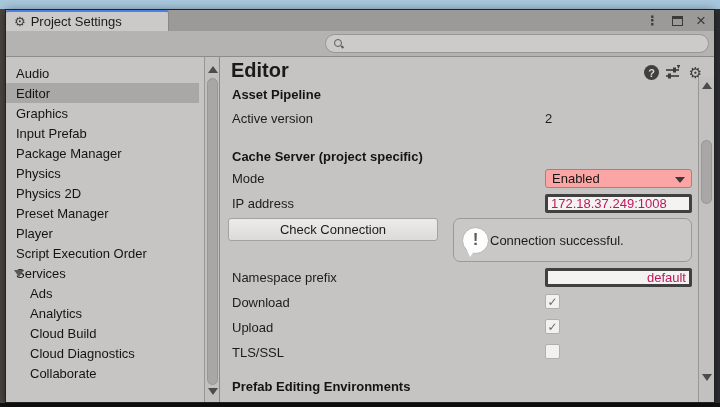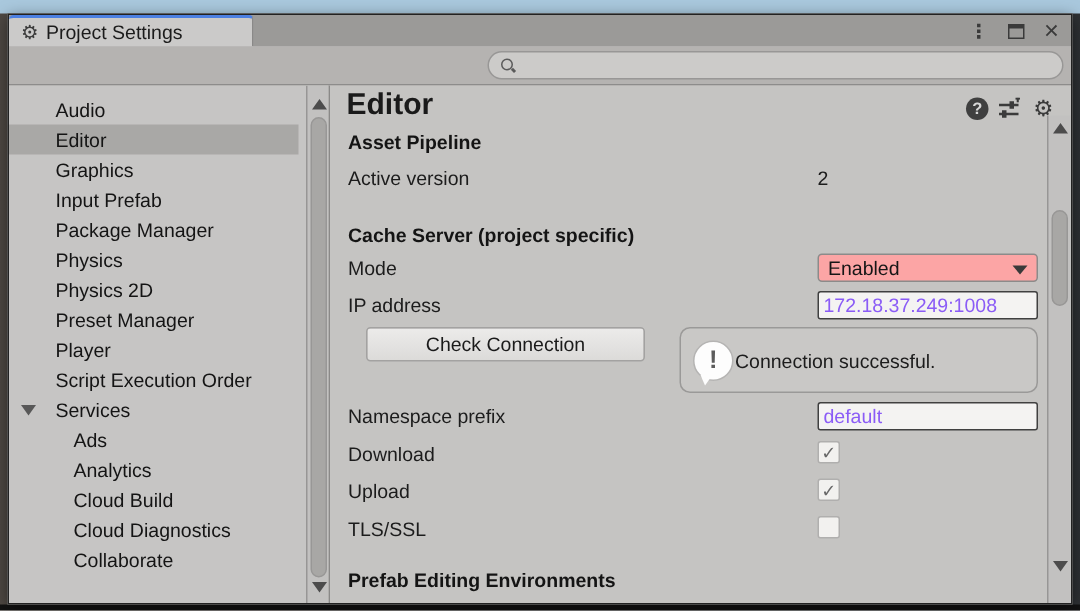--- a/index.html
+++ b/index.html
@@ -35,22 +35,22 @@
     border:1.5px solid #5a5a5a; border-radius:50%; }
   .mag::after { content:""; position:absolute; left:8px; top:8px; width:3px; height:1.5px;
     background:#5a5a5a; transform:rotate(45deg); }
 
   
   .content { position:relative; display:flex; height:345px; }
 
   
   .sidebar { position:relative; width:214px; background:#c6c5c4; border-right:1px solid #8a8988; overflow:hidden; }
   .slist { padding-top:6px; margin-right:20px; }
-  .srow { height:20px; display:flex; align-items:center; padding-left:31px; position:relative; }
-  .srow.sub { padding-left:43px; }
+  .srow { height:20px; display:flex; align-items:center; padding-left:10px; position:relative; }
+  .srow.sub { padding-left:24px; }
   .srow.selected { background:#a9a8a6; }
   .slabel { font-size:13px; color:#141414; white-space:nowrap; }
   .fold { position:absolute; left:8px; top:7px; width:0; height:0;
     border-left:5px solid transparent; border-right:5px solid transparent; border-top:7px solid #585858; }
 
   
   .sb { position:absolute; background:#c2c1c0; border-left:1px solid #979695; }
   .sb-arrow-up { position:absolute; left:3px; width:0; height:0;
     border-left:5px solid transparent; border-right:5px solid transparent; border-bottom:7px solid #4c4c4c; }
   .sb-arrow-down { position:absolute; left:3px; width:0; height:0;
@@ -72,24 +72,24 @@
   .lbl { position:absolute; left:12px; font-size:13px; color:#1c1c1c; white-space:nowrap; }
   .val { position:absolute; left:325px; font-size:13px; color:#1c1c1c; }
 
   .dropdown { position:absolute; left:325px; width:147px; height:19px; background:#fca5a5;
     border:1px solid #8c8b8a; border-radius:3px; display:flex; align-items:center; padding-left:6px; }
   .dropdown .dtext { font-size:13px; color:#161616; }
   .darrow { position:absolute; right:6px; top:7px; width:0; height:0;
     border-left:5px solid transparent; border-right:5px solid transparent; border-top:6px solid #3a3a3a; }
 
   .tfield { position:absolute; left:325px; width:147px; height:19px; background:#f4f3f2;
-    border:1px solid #404040; border-radius:2px; font-size:13px; color:#8b5cf6; padding:0 3px;
+    border:3px solid #404040; border-radius:2px; font-size:13px; color:#be185d; padding:0 3px;
     font-family:"Liberation Sans","DejaVu Sans",sans-serif; outline:none; }
 
-  .btn { position:absolute; left:24px; top:161px; width:186px; height:23px;
+  .btn { position:absolute; left:8px; top:161px; width:210px; height:23px;
     background:linear-gradient(#eceBea,#dcdbd9); border:1px solid #a3a2a1; border-radius:3px;
     font-size:13px; color:#1a1a1a; display:flex; align-items:center; justify-content:center; }
 
   .notif { position:absolute; left:233px; top:161px; width:239px; height:44px;
     background:#c9c8c6; border:1px solid #9a9998; border-radius:7px; display:flex; align-items:center; }
   .notif-bubble { position:relative; width:27px; height:27px; margin-left:8px; background:#fdfdfd;
     border:1px solid #b5b4b3; border-radius:50%; display:flex; align-items:center; justify-content:center; }
   .notif-bubble .excl { font-size:17px; font-weight:bold; color:#5c5c5c; }
   .notif-tail { position:absolute; left:4px; bottom:-4px; width:0; height:0;
     border-left:3px solid transparent; border-right:5px solid transparent; border-top:7px solid #fdfdfd; }
@@ -226,21 +226,21 @@
 
       <div class="notif">
         <div class="notif-bubble">
           <span class="excl">!</span>
           <span class="notif-tail"></span>
         </div>
         <span class="notif-text">Connection successful.</span>
       </div>
 
       <div class="lbl" style="top:213px;">Namespace prefix</div>
-      <input class="tfield" style="top: 211px;" value="default">
+      <input class="tfield" style="top: 211px; text-align: right;" value="default">
 
       <div class="lbl" style="top:238px;">Download</div>
       <div class="checkbox" style="top:237px;">
           <span class="mark">✓</span>
         </div>
 
       <div class="lbl" style="top:263px;">Upload</div>
       <div class="checkbox" style="top:262px;">
           <span class="mark">✓</span>
         </div>

